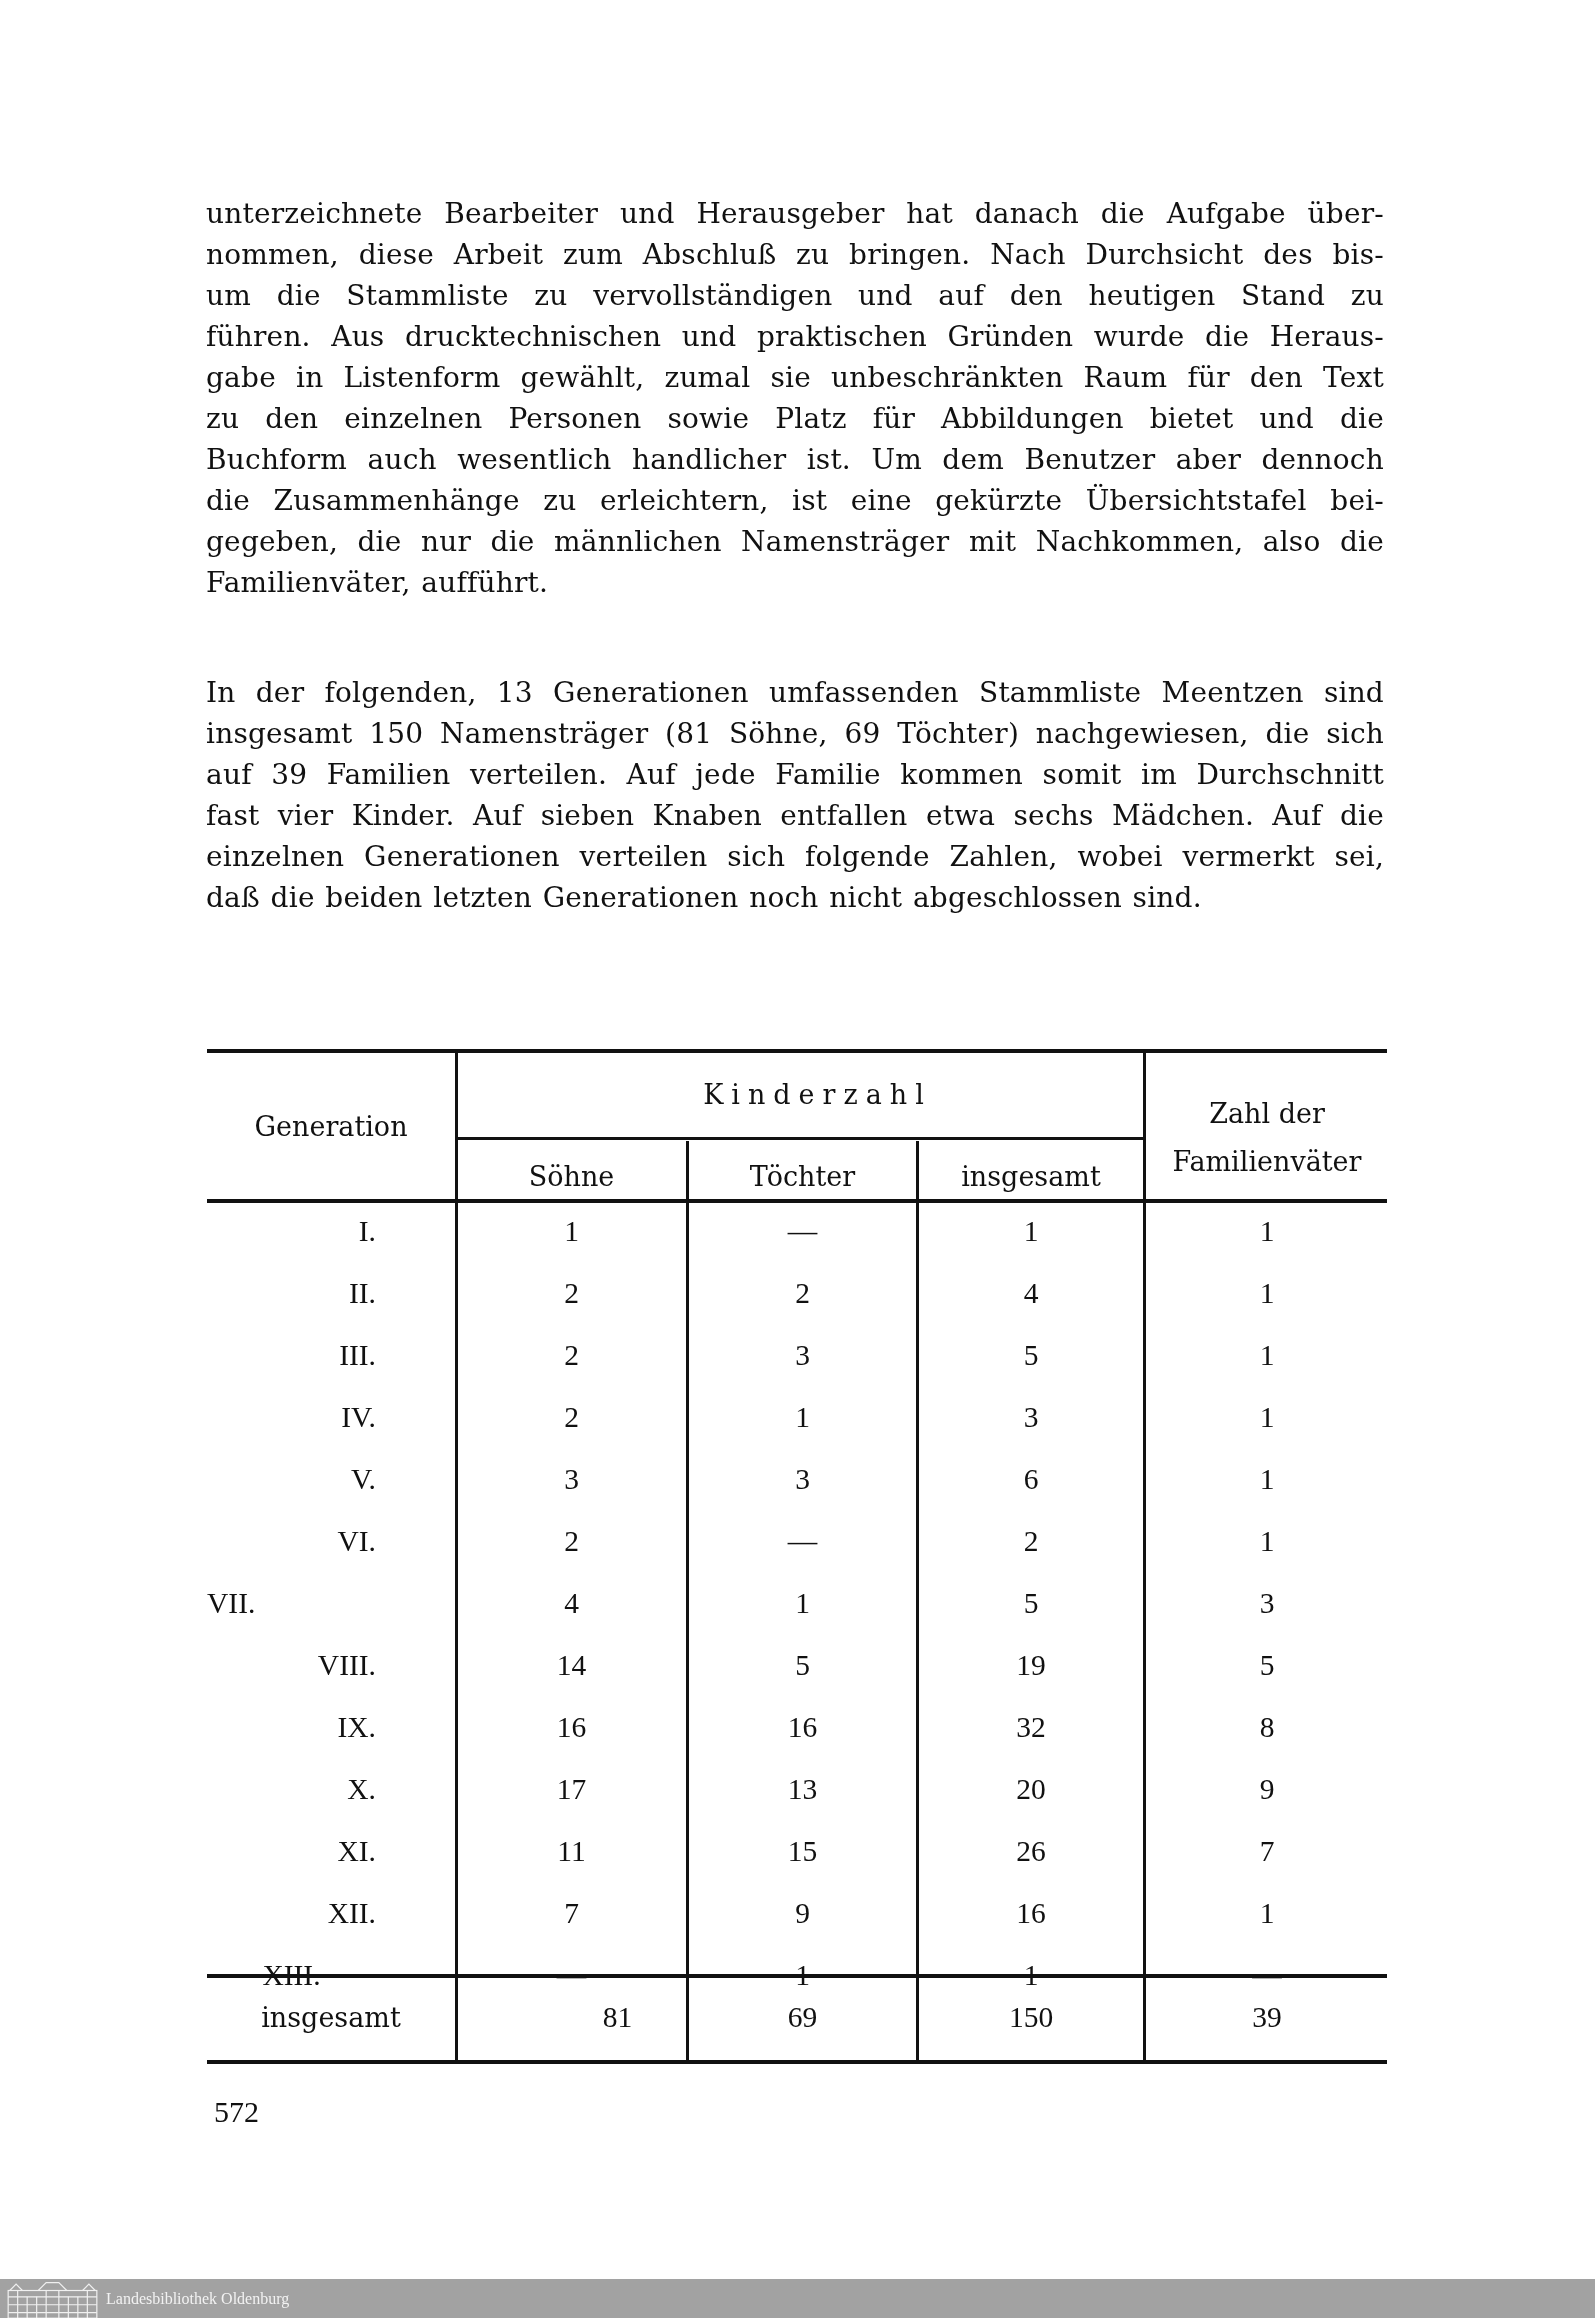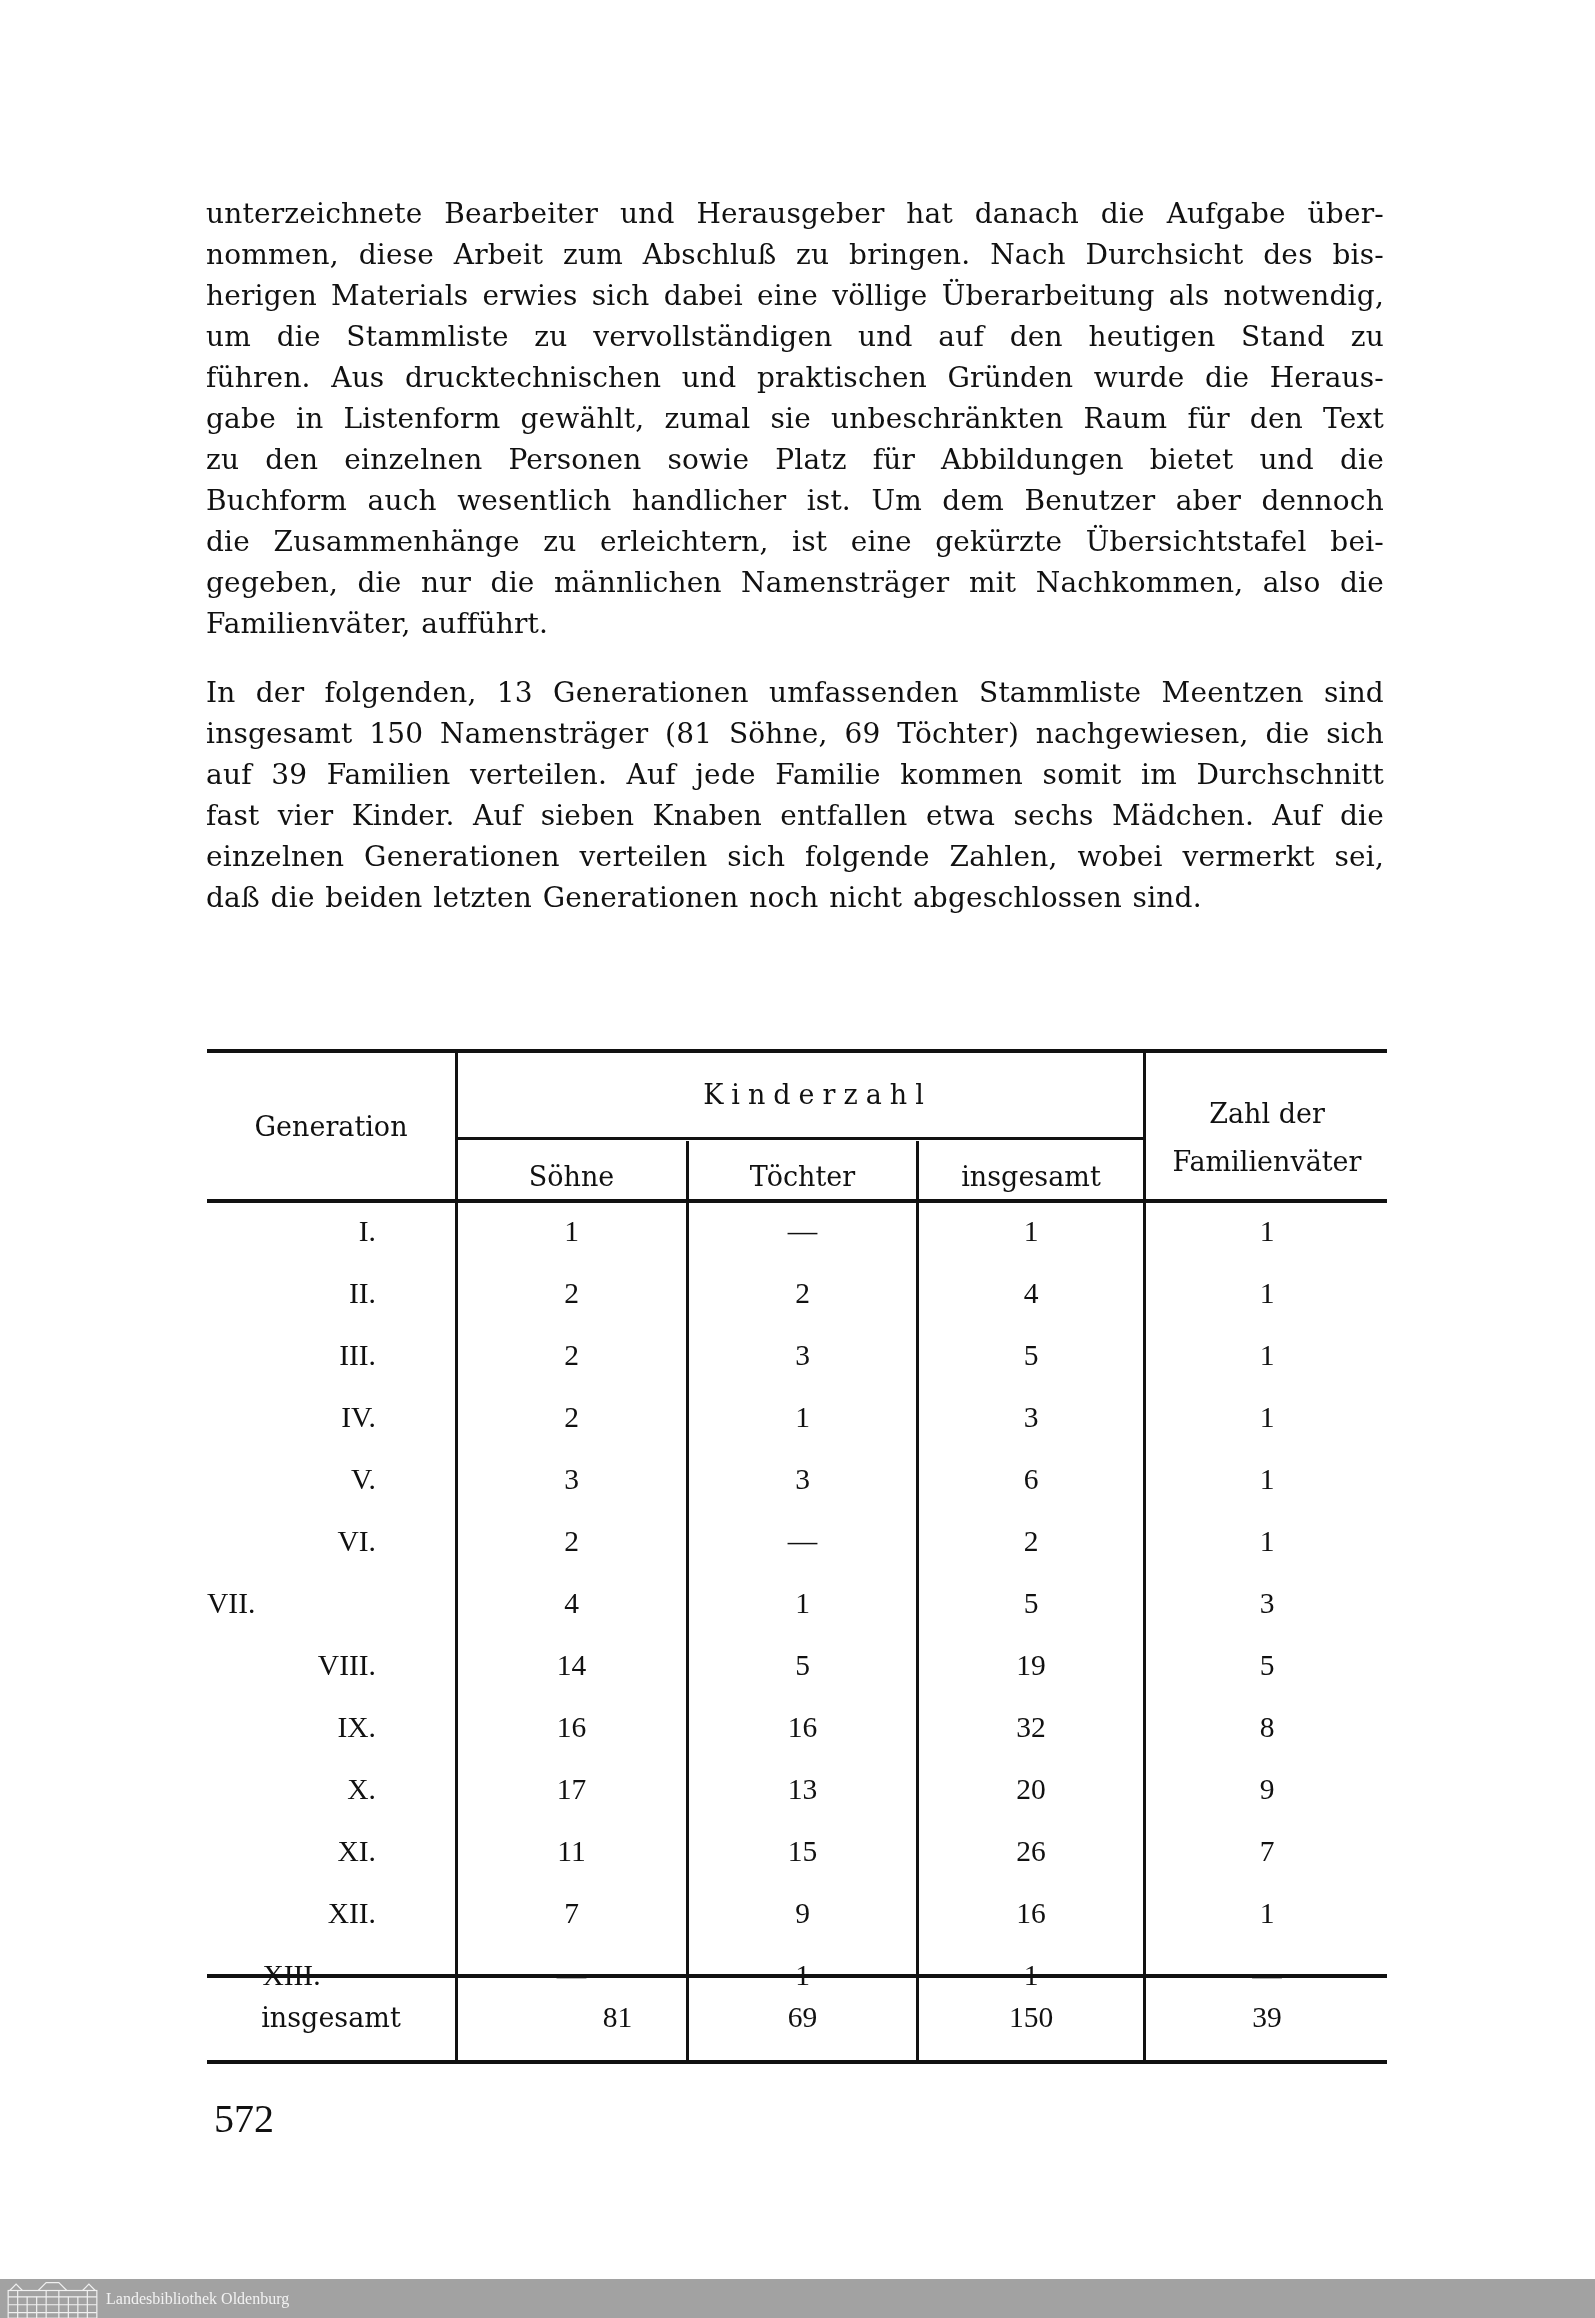--- a/index.html
+++ b/index.html
@@ -69,21 +69,21 @@
       font-size: 29.5px;
     }
     .spaced {
       letter-spacing: 8px;
     }
     .page-number {
       position: absolute;
       left: 214px;
       top: 2095px;
       font-family: "Liberation Serif", "DejaVu Serif", serif;
-      font-size: 40px;
+      font-size: 30px;
     }
     .footer-bar {
       position: absolute;
       left: 0;
       top: 2279px;
       width: 1595px;
       height: 40px;
       background: #a2a2a2;
     }
     .footer-logo {
@@ -102,21 +102,20 @@
       font-size: 16px;
       line-height: 21px;
     }
   </style>
 </head>
 <body>
 
 <div class="page-text" id="para-1">
     <span class="line">unterzeichnete Bearbeiter und Herausgeber hat danach die Aufgabe über-</span>
     <span class="line">nommen, diese Arbeit zum Abschluß zu bringen. Nach Durchsicht des bis-</span>
-    <span class="line">herigen Materials erwies sich dabei eine völlige Überarbeitung als notwendig,</span>
     <span class="line">um die Stammliste zu vervollständigen und auf den heutigen Stand zu</span>
     <span class="line">führen. Aus drucktechnischen und praktischen Gründen wurde die Heraus-</span>
     <span class="line">gabe in Listenform gewählt, zumal sie unbeschränkten Raum für den Text</span>
     <span class="line">zu den einzelnen Personen sowie Platz für Abbildungen bietet und die</span>
     <span class="line">Buchform auch wesentlich handlicher ist. Um dem Benutzer aber dennoch</span>
     <span class="line">die Zusammenhänge zu erleichtern, ist eine gekürzte Übersichtstafel bei-</span>
     <span class="line">gegeben, die nur die männlichen Namensträger mit Nachkommen, also die</span>
     <span class="line last">Familienväter, aufführt.</span>
   </div>
 <div class="page-text" id="para-2">

